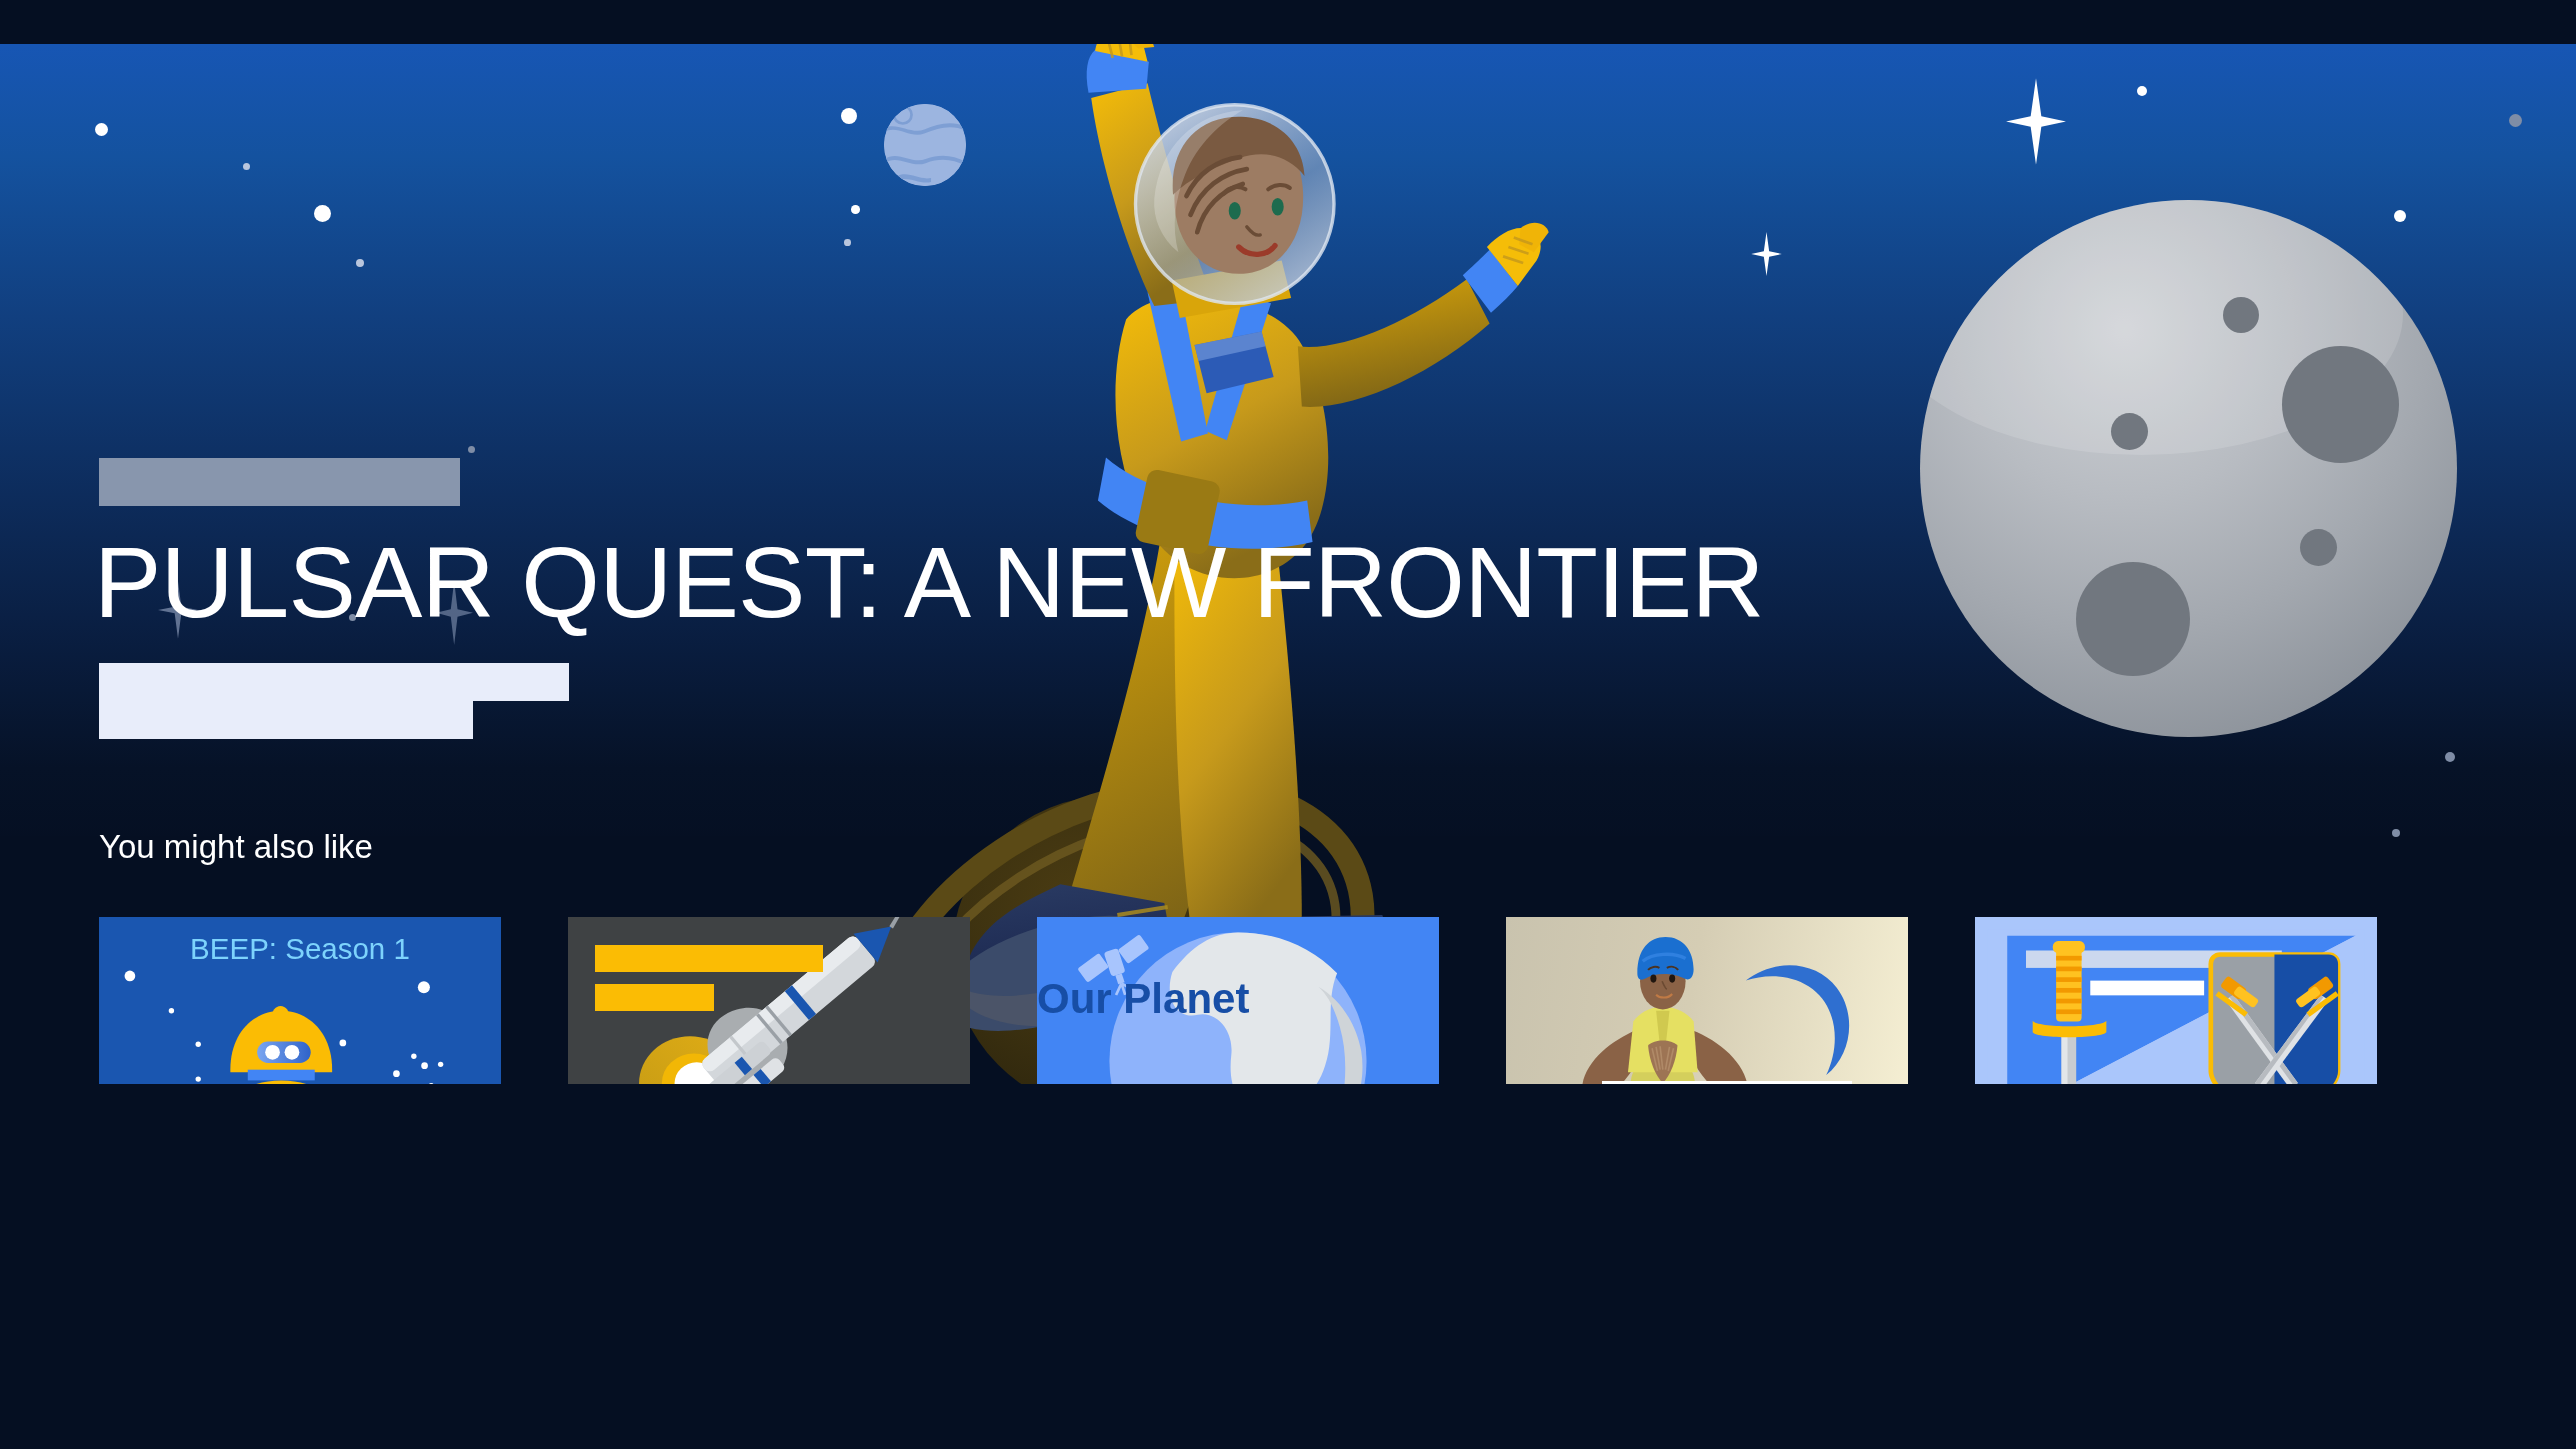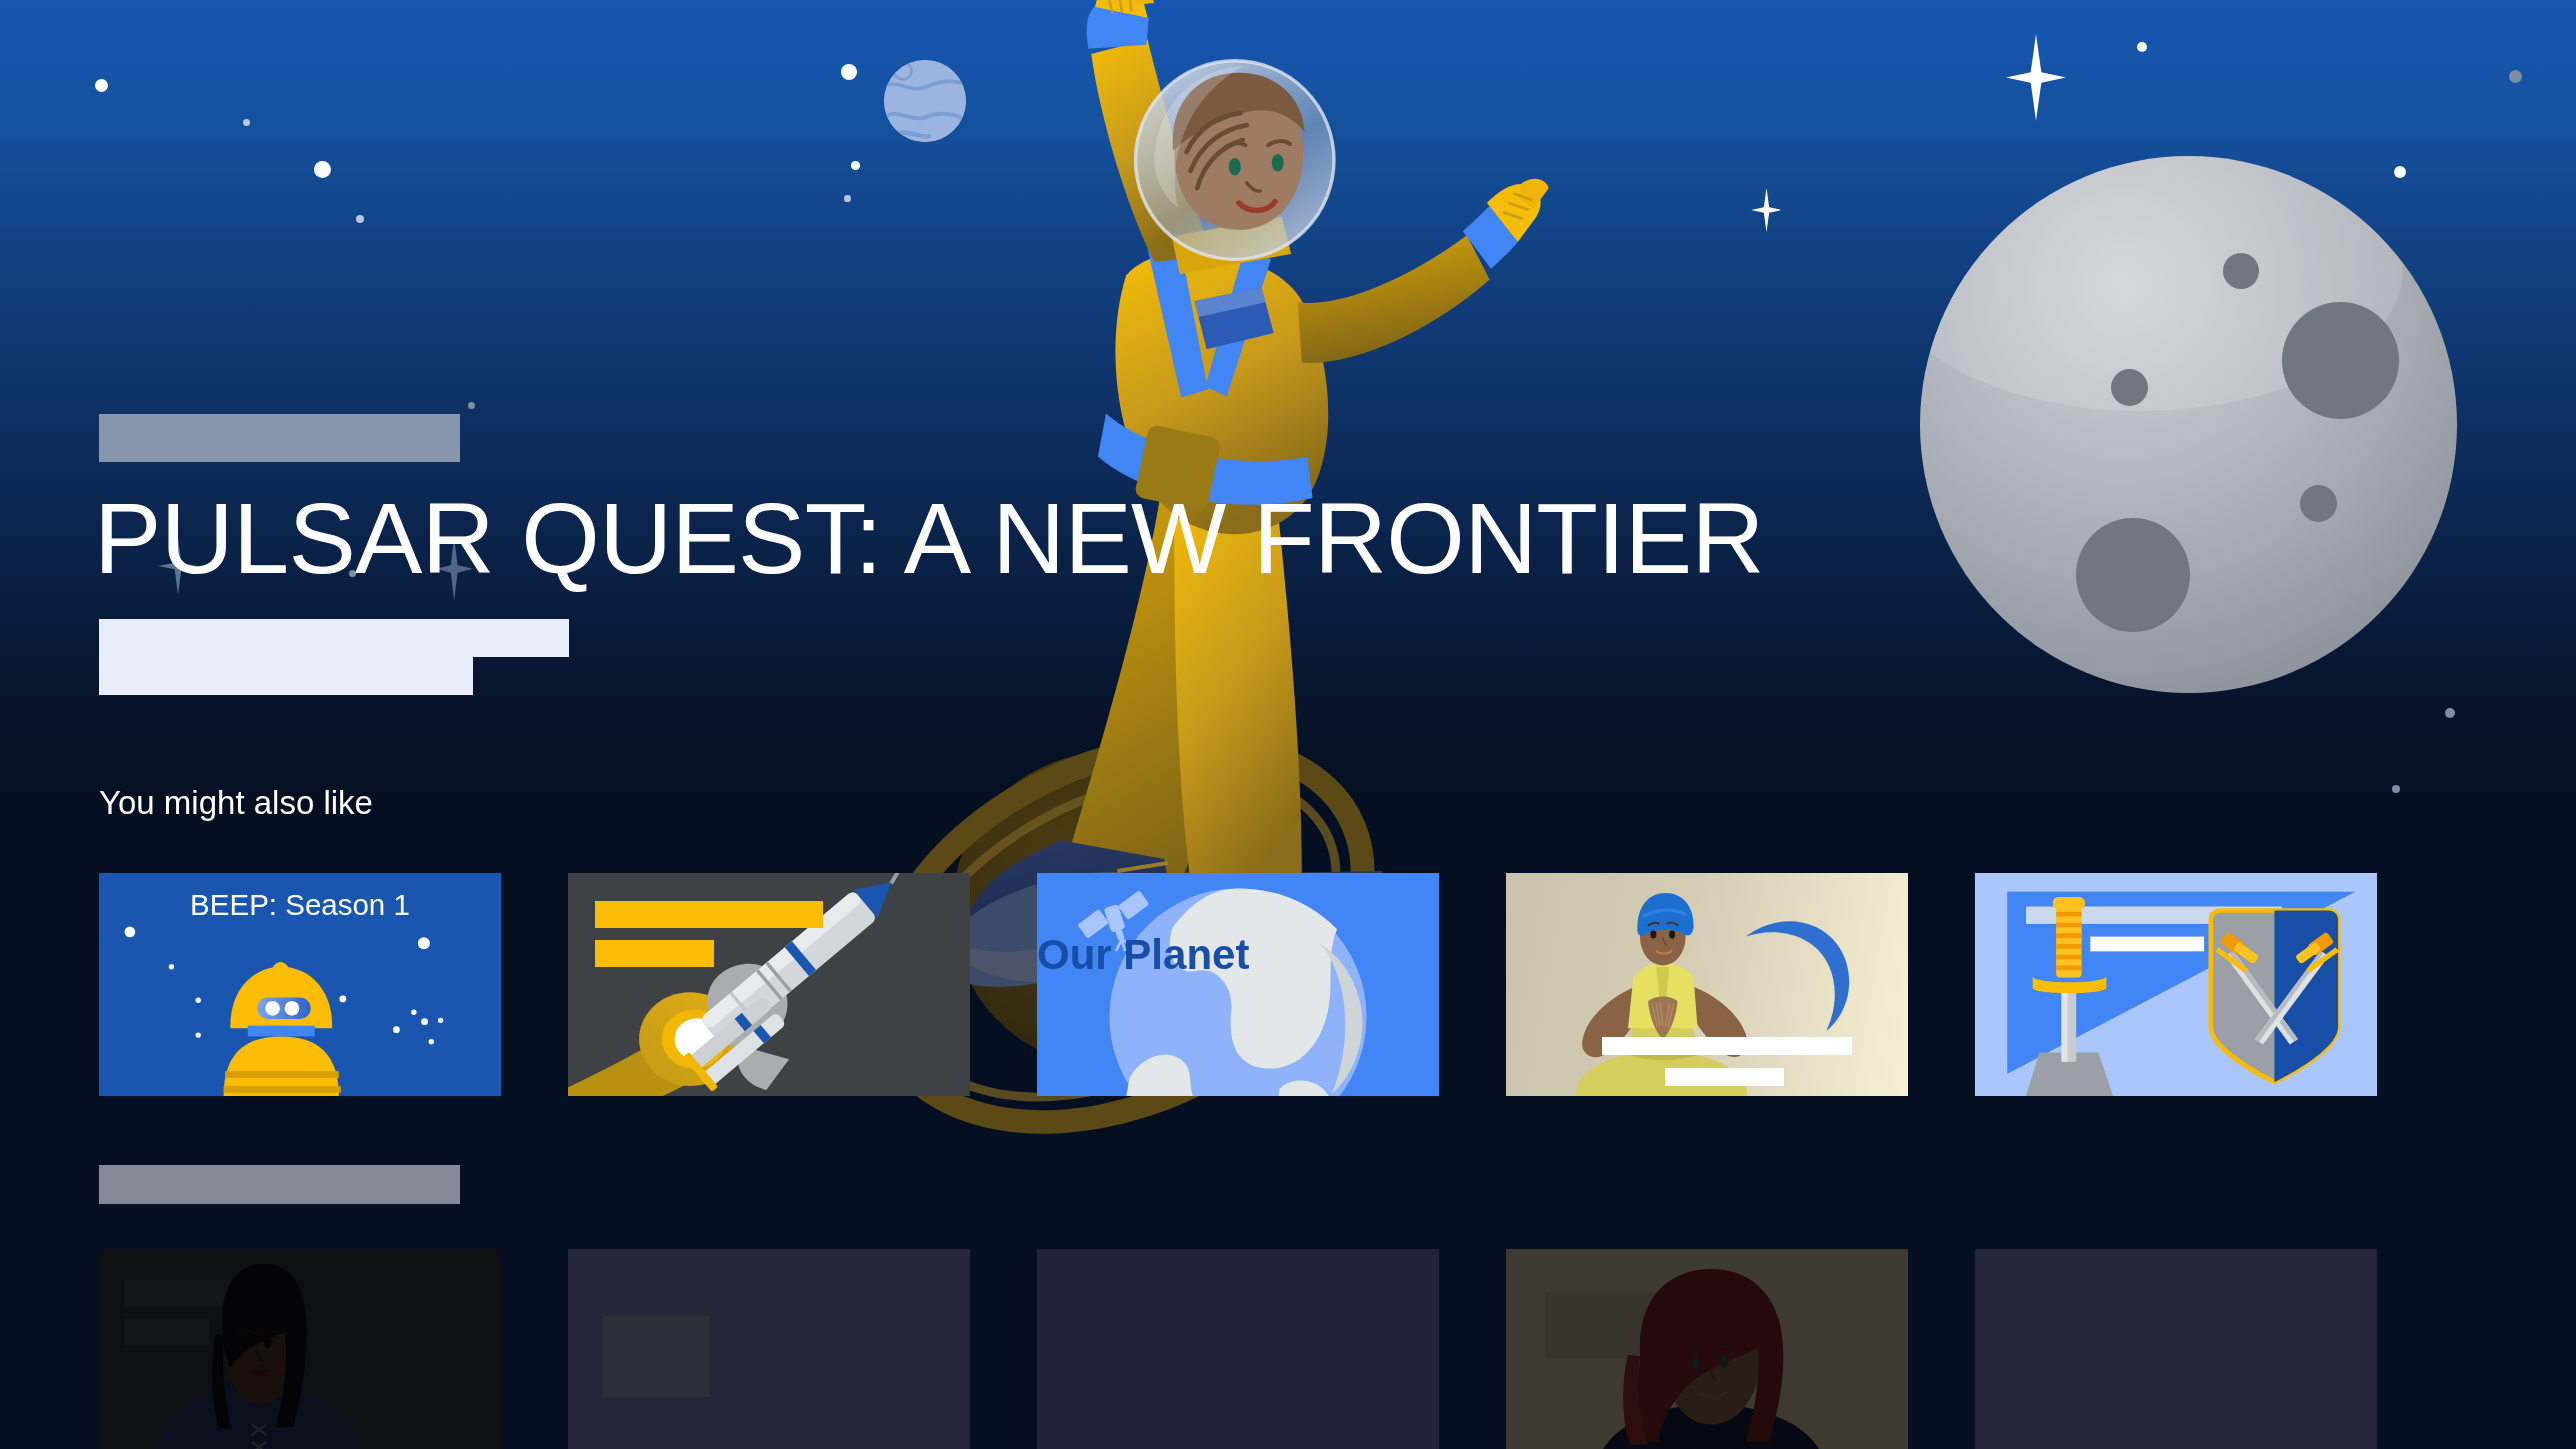--- a/index.html
+++ b/index.html
@@ -2,21 +2,21 @@
 <html style="font-size:10.7px"><head>
 <meta charset="utf-8">
 <style>
   * { margin:0; padding:0; box-sizing:border-box; }
   html,body { width:2576px; height:1449px; overflow:hidden; }
   body {
     font-family:"Liberation Sans", sans-serif;
     background:#050f22;
     position:relative;
   }
-  #stage { position:absolute; inset:0; width:2576px; height:1449px; overflow:hidden; }
+  #stage { position:absolute; inset:0; width:2576px; height:1040px; overflow:hidden;margin-top:44px; }
 
   
   .sky {
     position:absolute; left:0; top:0; width:2576px; height:805px;
     background:linear-gradient(180deg,#1756b4 0%, #14529f 14%, #113f7f 34%, #0d2c5c 56%, #091c3d 76%, #061227 90%, #050f22 100%);
   }
   .sky-lower {
     position:absolute; left:0; top:792px; width:2576px; height:657px;
     background:linear-gradient(180deg,#050f22 0%, #050f22 100%);
   }
@@ -108,21 +108,21 @@
   .card.dim { filter:brightness(.22) saturate(.9); }
   .card.dim2 { filter:brightness(.30) saturate(.9); }
 
   .card-plain { background:#232838; }
   .card-plain2 { background:#1f2536; }
 
   
   .c-beep { background:#1a56b0; }
   .c-beep .title {
     position:absolute; left:0; right:0; top:14.8px; text-align:center;
-    color:#ffffff; font-size:29.5px; font-weight:500;
+    color:#7dd3fc; font-size:29.5px; font-weight:500;
   }
 
   
   .c-rocket { background:#3f4244; }
   .c-rocket .yb1 { position:absolute; left:27px; top:28px; width:228px; height:27px; background:#fbbc04; }
   .c-rocket .yb2 { position:absolute; left:27px; top:67px; width:119px; height:27px; background:#fbbc04; }
 
   
   .c-planet { background:#4285f4; }
   .c-planet .ptitle {

